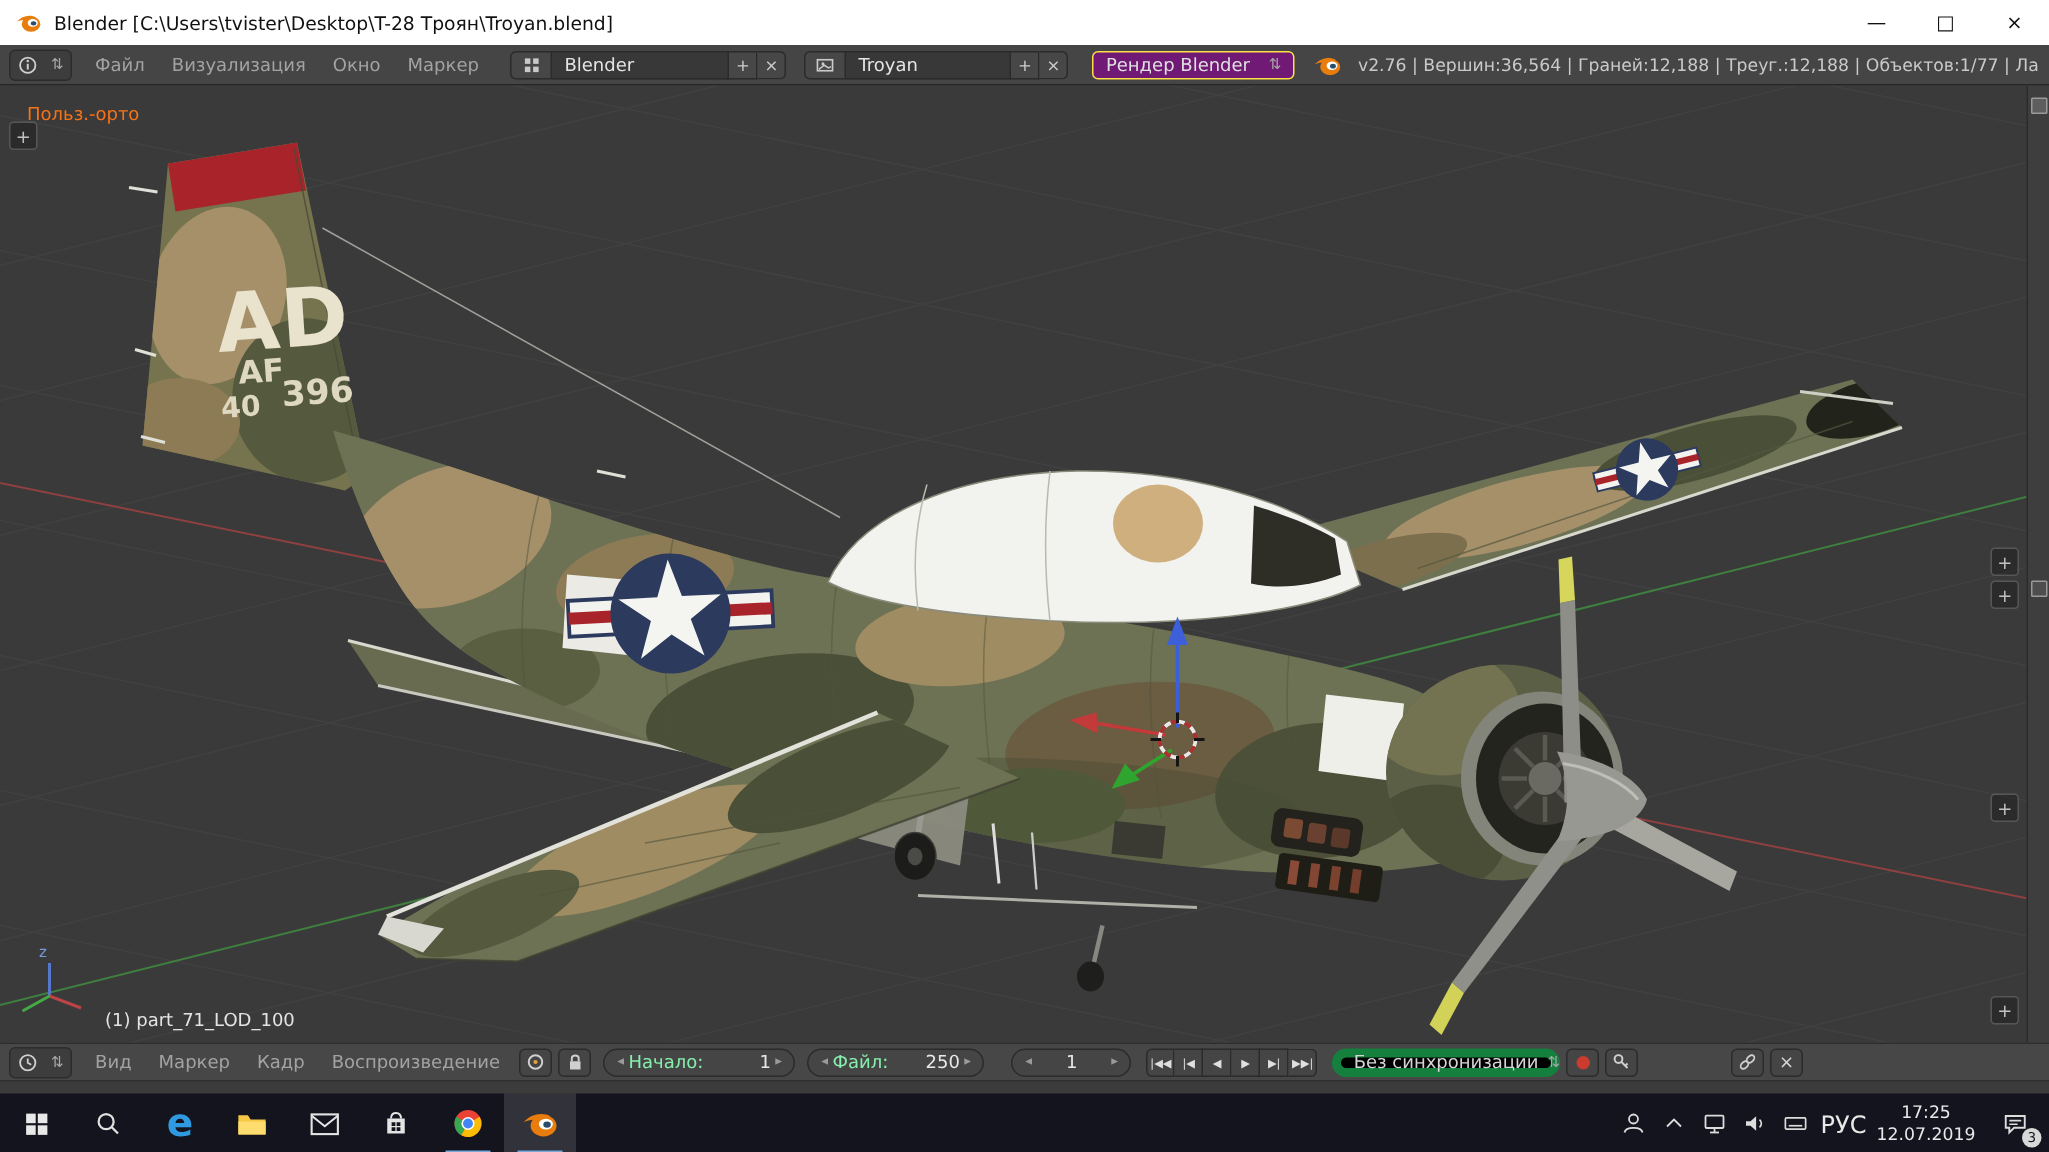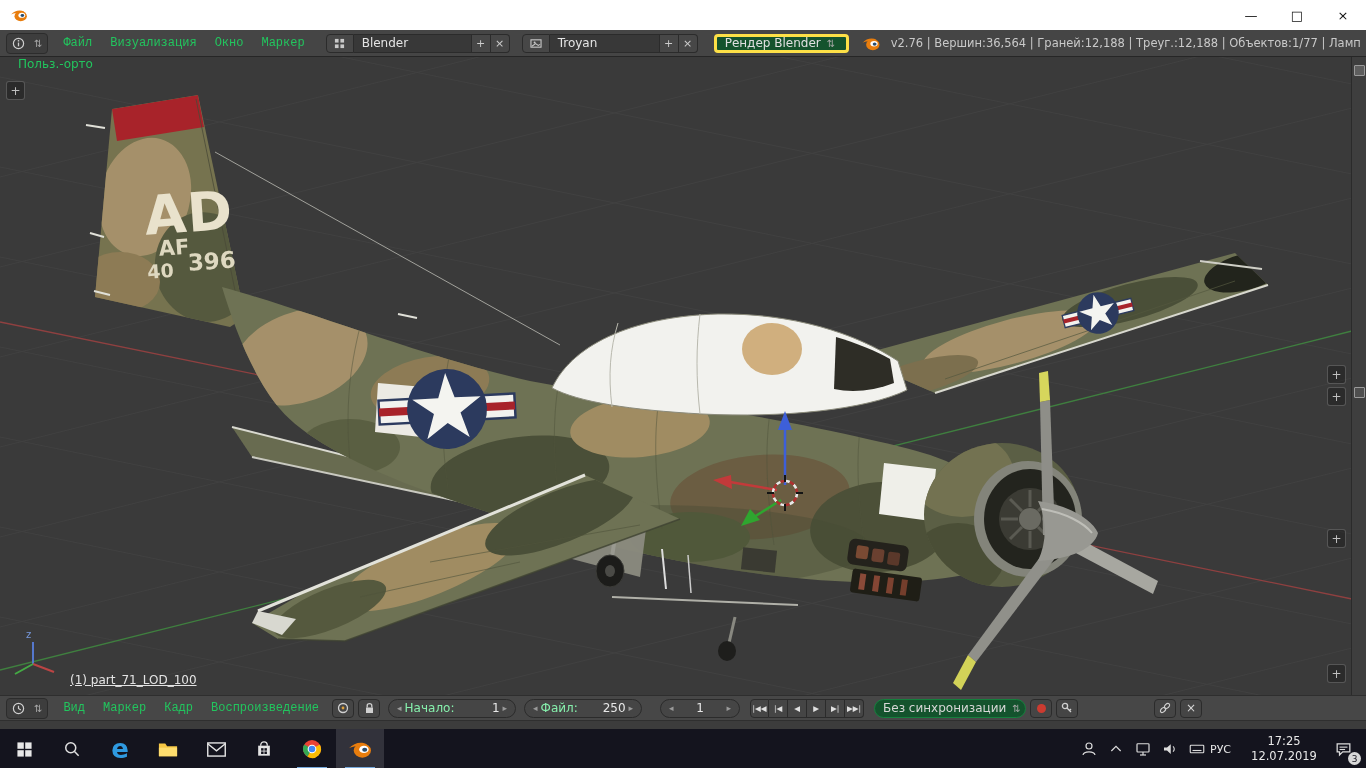--- a/index.html
+++ b/index.html
@@ -9,38 +9,38 @@
   .titlebar{height:30px;background:#ffffff;display:flex;align-items:center;color:#000;font-size:12.5px;}
   .app-icon{margin:0 8px 0 10px;display:flex;align-items:center;}
   .title-text{color:#111;}
   .win-controls{margin-left:auto;display:flex;height:100%;}
   .win-btn{width:46px;display:flex;align-items:center;justify-content:center;font-size:13px;color:#111;}
   
   .infobar{height:27px;background:#454545;border-bottom:1px solid #262626;display:flex;align-items:center;
     color:#dadada;font-size:12px;padding:0 6px;box-sizing:border-box;white-space:nowrap;}
   .editor-btn{display:flex;align-items:center;gap:3px;background:#3d3d3d;border:1px solid #2c2c2c;border-radius:4px;
     height:19px;padding:0 5px;margin-right:6px;}
-  .menu-item{padding:0 9px;height:100%;display:flex;align-items:center;color:#22c55e;font-family:Liberation Mono, monospace;}
+  .menu-item{padding:0 9px;height:100%;display:flex;align-items:center;color:#a3a3a3;}
   .widget{display:flex;align-items:center;margin-left:12px;height:19px;}
   .w-browse{width:28px;height:19px;background:#474747;border:1px solid #2b2b2b;border-radius:4px 0 0 4px;
     display:flex;align-items:center;justify-content:center;gap:2px;box-sizing:border-box;}
   .w-field{height:19px;background:#383838;border:1px solid #2b2b2b;border-left:none;display:flex;align-items:center;
     padding:0 8px;min-width:100px;color:#e4e4e4;box-sizing:border-box;}
   .w-btn{width:19px;height:19px;background:#474747;border:1px solid #2b2b2b;border-left:none;display:flex;
     align-items:center;justify-content:center;color:#ccc;font-size:11px;box-sizing:border-box;}
   .w-btn.last{border-radius:0 4px 4px 0;}
-  .engine{height:19px;background:#14532d;border:3px solid #fde047;border-radius:4px;display:flex;align-items:center;
-    padding:0 8px;margin-left:16px;min-width:135px;color:#e0e0e0;box-sizing:border-box;}
+  .engine{height:19px;background:#701a75;border:1px solid #fde047;border-radius:4px;display:flex;align-items:center;
+    padding:0 8px;margin-left:16px;min-width:135px;justify-content:space-between;color:#e0e0e0;box-sizing:border-box;}
   .updown{font-size:10px;color:#a8a8a8;margin-left:6px;}
   .stats{margin-left:10px;color:#c9c9c9;font-size:11.5px;overflow:hidden;}
   
   .workspace{position:relative;height:638px;background:#3a3a3a;overflow:hidden;}
   .scene-svg{position:absolute;left:0;top:0;}
-  .view-label{position:absolute;top:0;left:18px;color:#22c55e;font-size:12px;}
-  .object-label{position:absolute;bottom:8px;left:70px;color:#e4e4e4;font-size:12px;text-decoration:underline;}
+  .view-label{position:absolute;top:12px;left:18px;color:#f97316;font-size:12px;}
+  .object-label{position:absolute;bottom:8px;left:70px;color:#e4e4e4;font-size:12px;}
   .corner-btn{position:absolute;width:17px;height:17px;background:rgba(18,18,18,.35);border:1px solid rgba(170,170,170,.35);
     border-radius:3px;color:#c0c0c0;font-size:12px;display:flex;align-items:center;justify-content:center;line-height:1;}
   .cb-tl{left:6px;top:24px;}
   .cb-r1{right:20px;top:308px;}
   .cb-r2{right:20px;top:330px;}
   .cb-r3{right:20px;top:472px;}
   .cb-br{right:20px;bottom:12px;}
   .sliver{position:absolute;top:0;right:0;width:14px;height:100%;background:#3e3e3e;border-left:1px solid #2a2a2a;}
   .si{position:absolute;left:2px;width:9px;height:9px;border:1px solid #9a9a9a;border-radius:1px;background:#5e5e5e;}
   .si1{top:8px;} .si2{top:330px;background:#4e4e4e;}
@@ -54,52 +54,53 @@
   .nf-label{color:#86efac;}
   .nf-spacer{flex:1;}
   .nf-start{width:128px;} .nf-end{width:118px;} .nf-frame{width:80px;}
   .tl-small{width:22px;height:19px;background:#454545;border:1px solid #2b2b2b;border-radius:4px;display:flex;
     align-items:center;justify-content:center;margin-left:4px;box-sizing:border-box;}
   .pb-group{display:flex;margin-left:10px;}
   .pb-btn{width:19px;height:19px;background:#454545;border:1px solid #2b2b2b;border-left-width:0;display:flex;
     align-items:center;justify-content:center;font-size:7.5px;color:#e0e0e0;box-sizing:border-box;}
   .pb-btn:first-child{border-left-width:1px;border-radius:4px 0 0 4px;}
   .pb-btn:last-child{border-radius:0 4px 4px 0;}
-  .sync{display:flex;align-items:center;justify-content:space-between;width:152px;height:19px;background:#14532d;
-    border:1px solid #15803d;border-radius:10px;padding:0 8px;margin-left:10px;box-sizing:border-box;}
+  .sync{display:flex;align-items:center;justify-content:space-between;width:152px;height:19px;background:#000000;
+    border:6px solid #15803d;border-radius:10px;padding:0 8px;margin-left:10px;box-sizing:border-box;}
   .rec-dot{width:9px;height:9px;border-radius:50%;background:#cc3b30;}
   .tl-right{margin-left:auto;margin-right:158px;display:flex;}
   
   .taskbar{height:40px;background:#14141e;display:flex;align-items:stretch;color:#e8e8e8;}
   .tb-btn{width:48px;display:flex;align-items:center;justify-content:center;position:relative;}
   .tb-btn.running::after{content:"";position:absolute;bottom:0;left:9px;right:9px;height:2px;background:#76a9dc;}
   .tb-btn.active{background:rgba(255,255,255,.13);}
   .edge-e{font-size:26px;font-weight:bold;color:#2f9ae0;line-height:1;}
   .tray{margin-left:auto;display:flex;align-items:center;}
   .tray-btn{width:27px;height:40px;display:flex;align-items:center;justify-content:center;}
-  .tray-lang{width:38px;text-align:left;font-size:11px;}
+  .tray-lang{width:38px;text-align:center;font-size:16px;}
   .tray-clock{width:72px;text-align:center;font-size:11.5px;line-height:1.3;}
   .tray-note{width:46px;height:40px;position:relative;display:flex;align-items:center;justify-content:center;}
   .badge{position:absolute;right:5px;bottom:4px;width:13px;height:13px;border-radius:50%;background:#d8d8d8;
     color:#14141e;font-size:9px;display:flex;align-items:center;justify-content:center;}
 </style>
 </head>
 <body>
 
 <div class="screen">
 
   <div class="titlebar">
     <span class="app-icon">
       <svg width="18" height="16" viewBox="0 0 32 28">
         <path d="M2,13 C8,6 18,4 25,8 L18,12 C12,10 6,11 2,13 Z" fill="#e87d0d"></path>
         <ellipse cx="19" cy="16" rx="11" ry="9" fill="#e87d0d"></ellipse>
         <ellipse cx="21" cy="14.5" rx="6" ry="4.6" fill="#ffffff"></ellipse>
         <ellipse cx="22" cy="15" rx="3.2" ry="2.6" fill="#2a4d6e"></ellipse>
       </svg>
     </span>
+    <span class="title-text">Blender [C:\Users\tvister\Desktop\T-28 Троян\Troyan.blend]</span>
     <div class="win-controls">
       <div class="win-btn">—</div>
       <div class="win-btn">□</div>
       <div class="win-btn">×</div>
     </div>
   </div>
 
   <div class="infobar">
     <div class="editor-btn">
       <svg width="13" height="13" viewBox="0 0 14 14">

